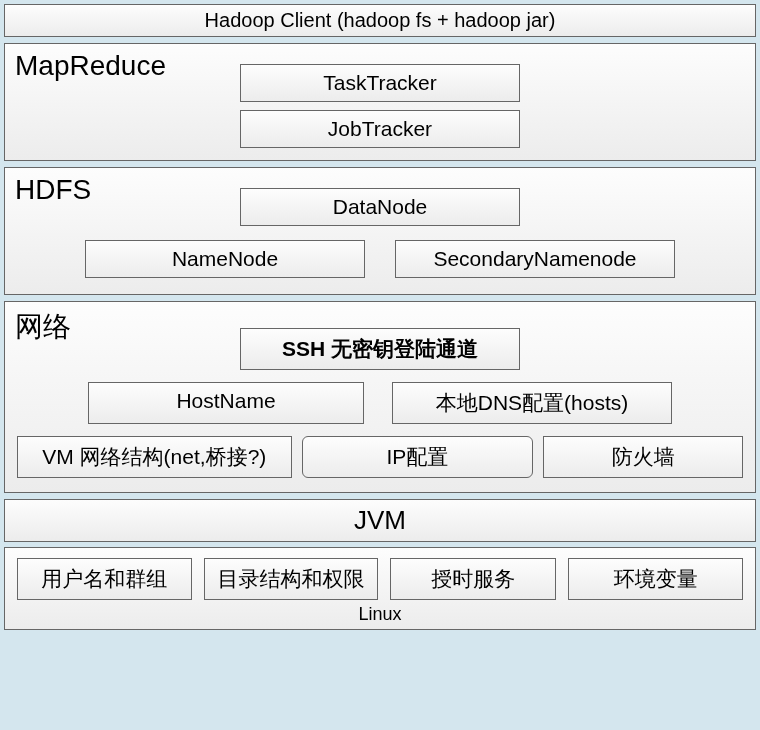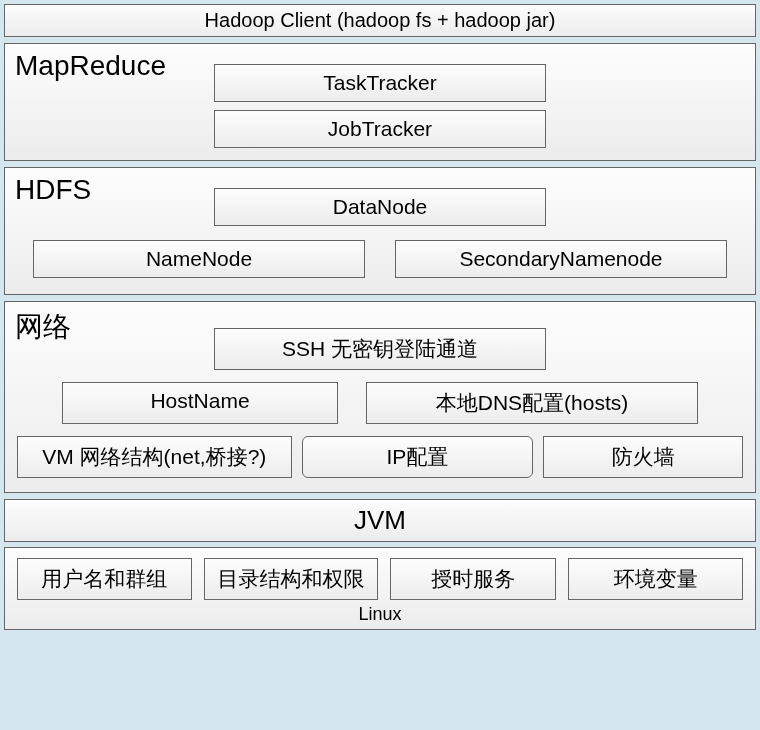--- a/index.html
+++ b/index.html
@@ -47,21 +47,21 @@
       gap: 18px;
       margin-top: 8px;
     }
     .row-tight {
       display: flex;
       justify-content: center;
       gap: 10px;
       margin-top: 10px;
     }
     .mapreduce-row1 { margin-top: -22px; }
-    .w280 { width: 332px; }
+    .w280 { width: 280px; }
     .w250 { width: 276px; }
     .w165 { width: 184px; }
     .w175 { width: 175px; }
     .hdfs-block { padding-bottom: 16px; }
     .network-block { padding-bottom: 14px; }
     .jvm-block {
       text-align: center;
       font-size: 26px;
       padding: 5px 0;
       margin-bottom: 5px;
@@ -103,21 +103,21 @@
     <div class="inner-box w280">DataNode</div>
   </div>
   <div class="row" style="margin-top:14px; gap:30px;">
     <div class="inner-box w280">NameNode</div>
     <div class="inner-box w280">SecondaryNamenode</div>
   </div>
 </div>
 
 <div class="block section-block network-block">
   <div class="section-label">网络</div>
-  <div class="row" style="margin-top:-22px;">
+  <div class="row" style="margin-top:-22px;font-weight:bold;">
     <div class="inner-box w280">SSH 无密钥登陆通道</div>
   </div>
   <div class="row" style="margin-top:12px; gap:28px;">
     <div class="inner-box w250">HostName</div>
     <div class="inner-box w280">本地DNS配置(hosts)</div>
   </div>
   <div class="row-tight" style="margin-top:12px; justify-content:space-between; padding:0 2px;">
     <div class="inner-box" style="width:275px;">VM 网络结构(net,桥接?)</div>
     <div class="inner-box" style="width:232px;border-radius:6px;">IP配置</div>
     <div class="inner-box" style="width:200px;">防火墙</div>

